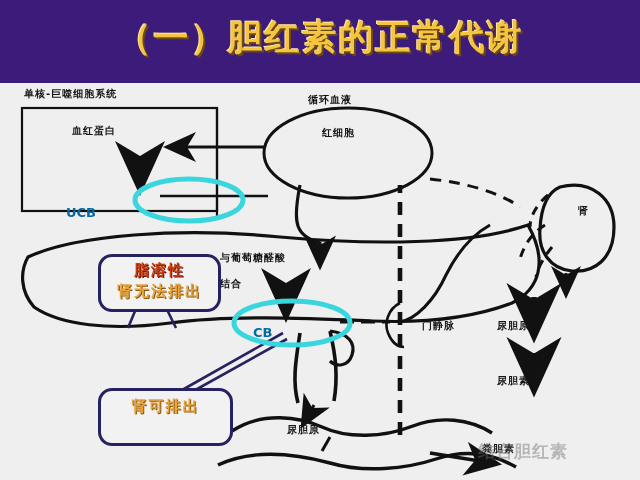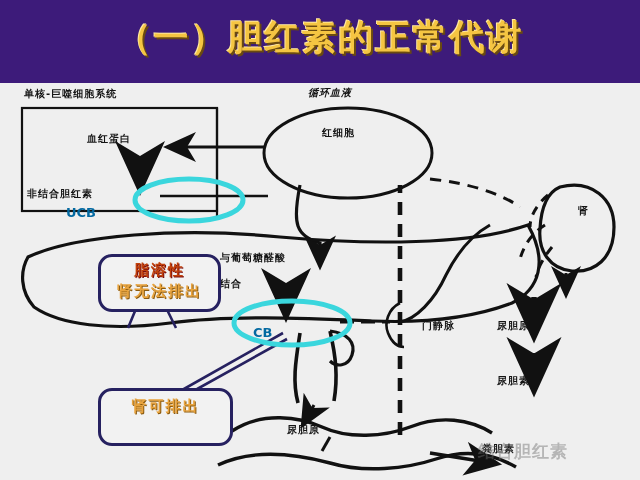--- a/index.html
+++ b/index.html
@@ -153,25 +153,24 @@
     <path d="M430,378 L492,388" fill="none" stroke="#111" stroke-width="3.4" marker-end="url(#ahb)"></path>
 
     <path d="M534,222 L534,252" fill="none" stroke="#111" stroke-width="5.5" marker-end="url(#ahb)"></path>
     <path d="M534,278 L534,306" fill="none" stroke="#111" stroke-width="5.5" marker-end="url(#ahb)"></path>
 
     <ellipse cx="189" cy="125" rx="54" ry="21" fill="none" stroke="#3ad6dd" stroke-width="5"></ellipse>
     <ellipse cx="292" cy="248" rx="58" ry="22" fill="none" stroke="#3ad6dd" stroke-width="5"></ellipse>
   </svg>
 
   <div class="lbl" style="left:24px;  top:88px;">单核-巨噬细胞系统</div>
-  <div class="lbl" style="left:72px;  top:133px;margin-left:15px;">血红蛋白</div>
-  <div class="lbl" style="left:27px;  top:188px;">非结合胆红素</div>
+  <div class="lbl" style="left:72px;  top:125px;">血红蛋白</div>
   <div class="lbl red" style="left:66px; top:206px;">UCB</div>
 
-  <div class="lbl" style="left:308px; top:87px;font-style:italic;">循环血液</div>
+  <div class="lbl" style="left:308px; top:94px;">循环血液</div>
   <div class="lbl" style="left:322px; top:127px;">红细胞</div>
 
   <div class="lbl" style="left:220px; top:252px;">与葡萄糖醛酸</div>
   <div class="lbl" style="left:220px; top:278px;">结合</div>
   <div class="lbl red" style="left:253px; top:326px;">CB</div>
 
   <div class="lbl" style="left:578px; top:205px;">肾</div>
   <div class="lbl" style="left:422px; top:320px;">门静脉</div>
   <div class="lbl" style="left:497px; top:320px;">尿胆原</div>
   <div class="lbl" style="left:497px; top:375px;">尿胆素</div>

